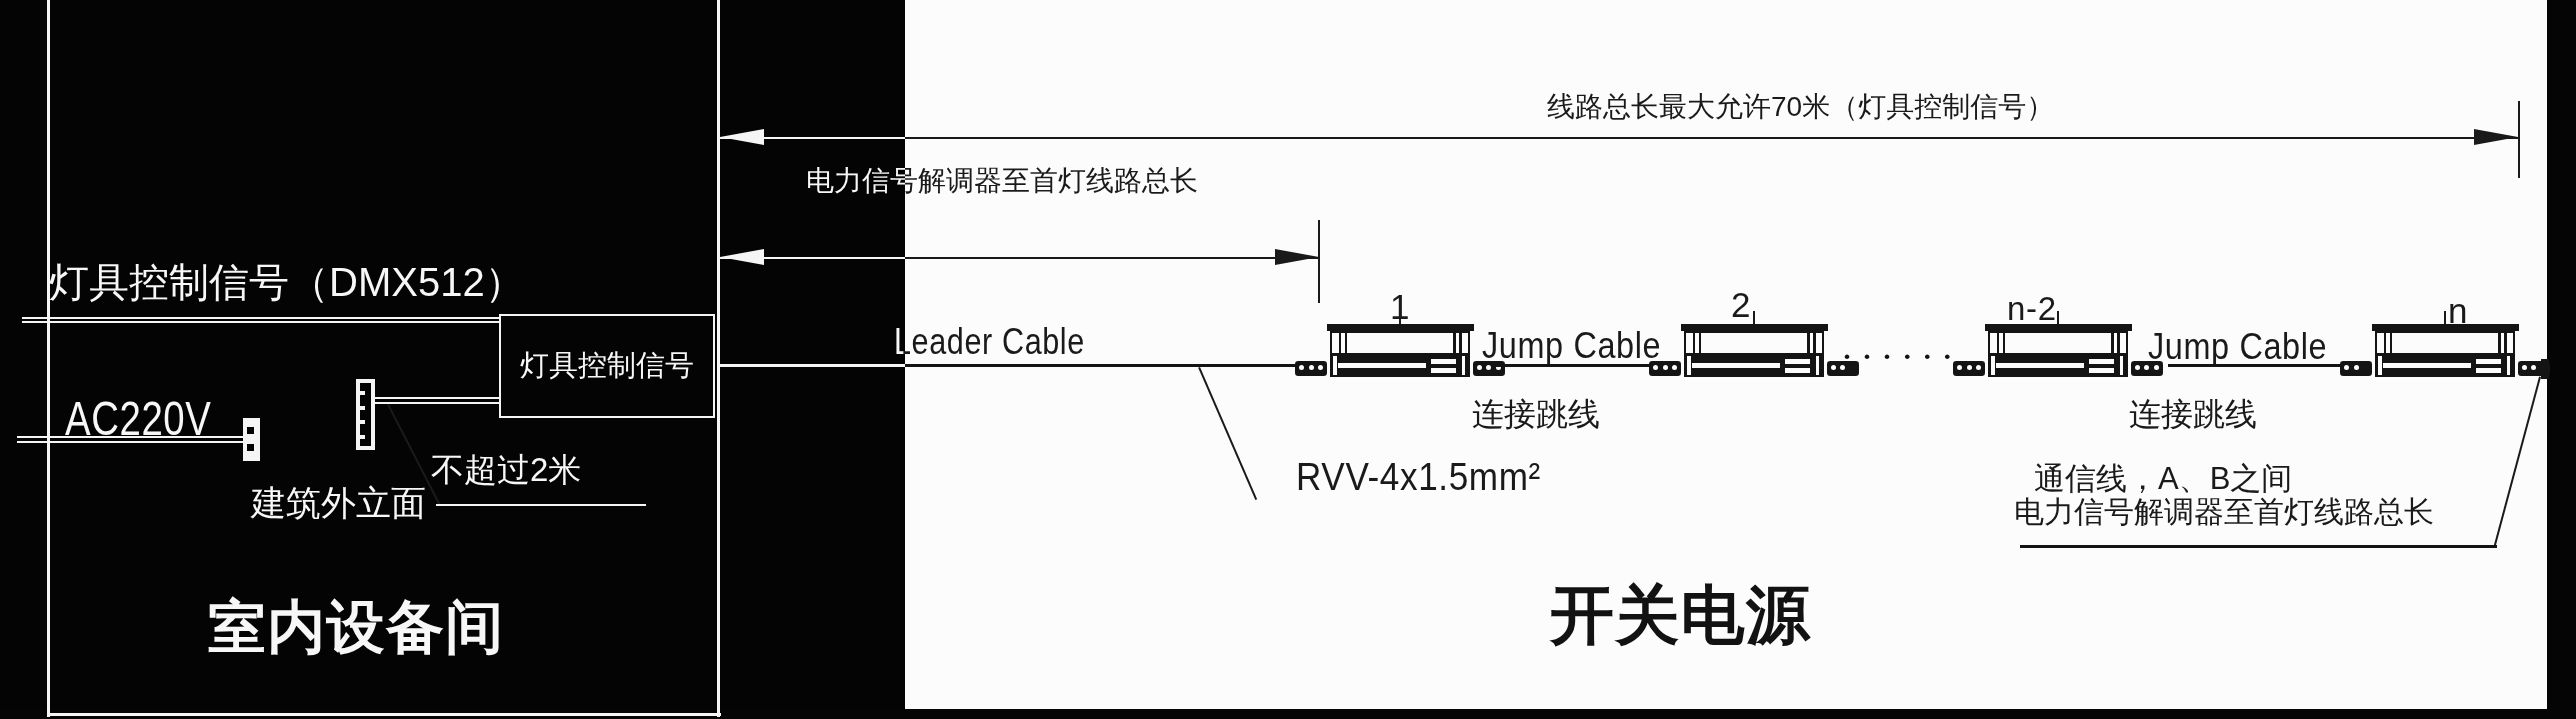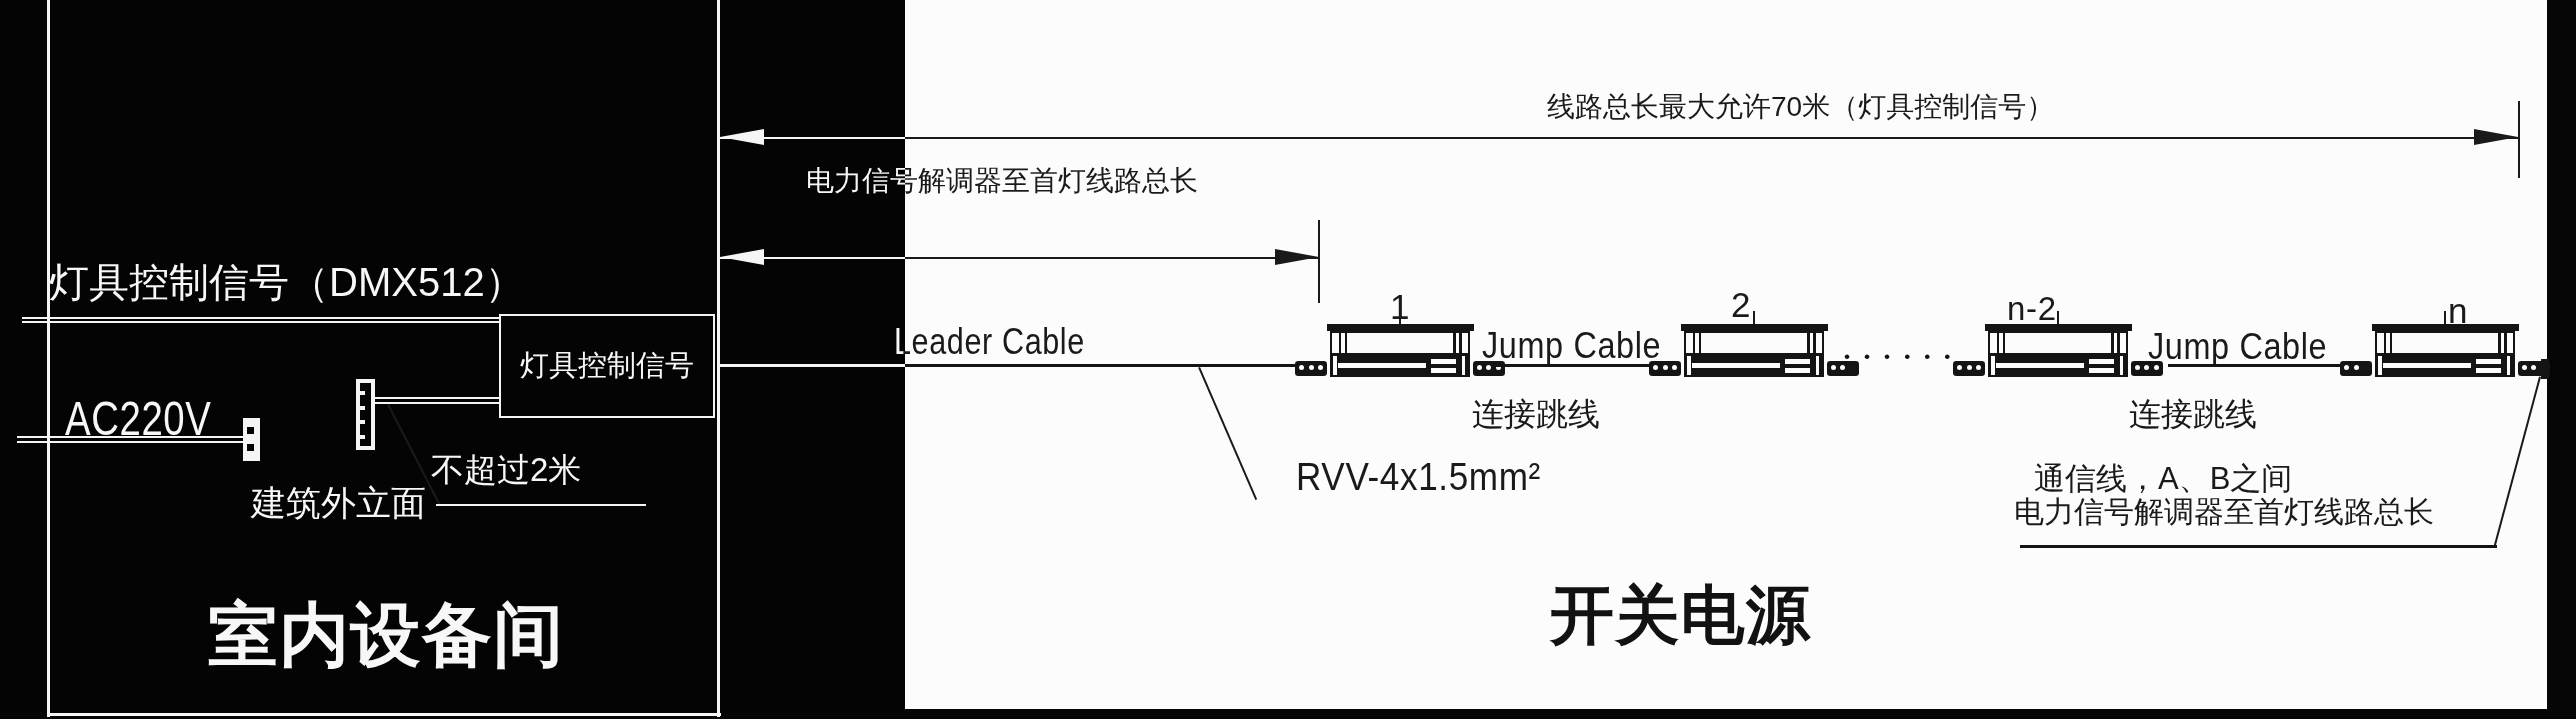--- a/index.html
+++ b/index.html
@@ -102,21 +102,21 @@
   <div class="abs wl" style="left:375px;top:402px;width:126px;height:2px;"></div>
 
   <div class="abs wl slant" style="left:389px;top:404px;width:112px;transform:rotate(62.8deg);"></div>
   <div class="abs wtext nowrap" style="left:431px;top:448px;font-size:33px;">不超过2米</div>
   <div class="abs wl" style="left:436px;top:504px;width:210px;height:2px;"></div>
 
   <div class="abs demod-box">
     <div class="wtext nowrap" style="font-size:29px;">灯具控制信号</div>
   </div>
 
-  <div class="abs wtext bold nowrap" style="left:208px;top:589px;font-size:70px;letter-spacing:1.3px;">室内设备间</div>
+  <div class="abs wtext bold nowrap" style="left:208px;top:589px;font-size:58px;letter-spacing:1.3px;">室内设备间</div>
 
   <div class="abs btext nowrap" style="left:1547px;top:88px;font-size:28px;">线路总长最大允许70米（灯具控制信号）</div>
   <div class="abs hline wl" style="left:719px;top:137px;width:187px;"></div>
   <div class="abs hline" style="left:905px;top:137px;width:1613px;"></div>
   <div class="abs arrow left white" style="left:720px;top:129px;"></div>
   <div class="abs arrow right ink" style="left:2474px;top:129px;"></div>
   <div class="abs vline" style="left:2518px;top:101px;height:77px;"></div>
 
   <div class="tt" style="--cut:99px;left:806px;top:162px;font-size:28px;">
     <span class="pw">电力信号解调器至首灯线路总长</span>

